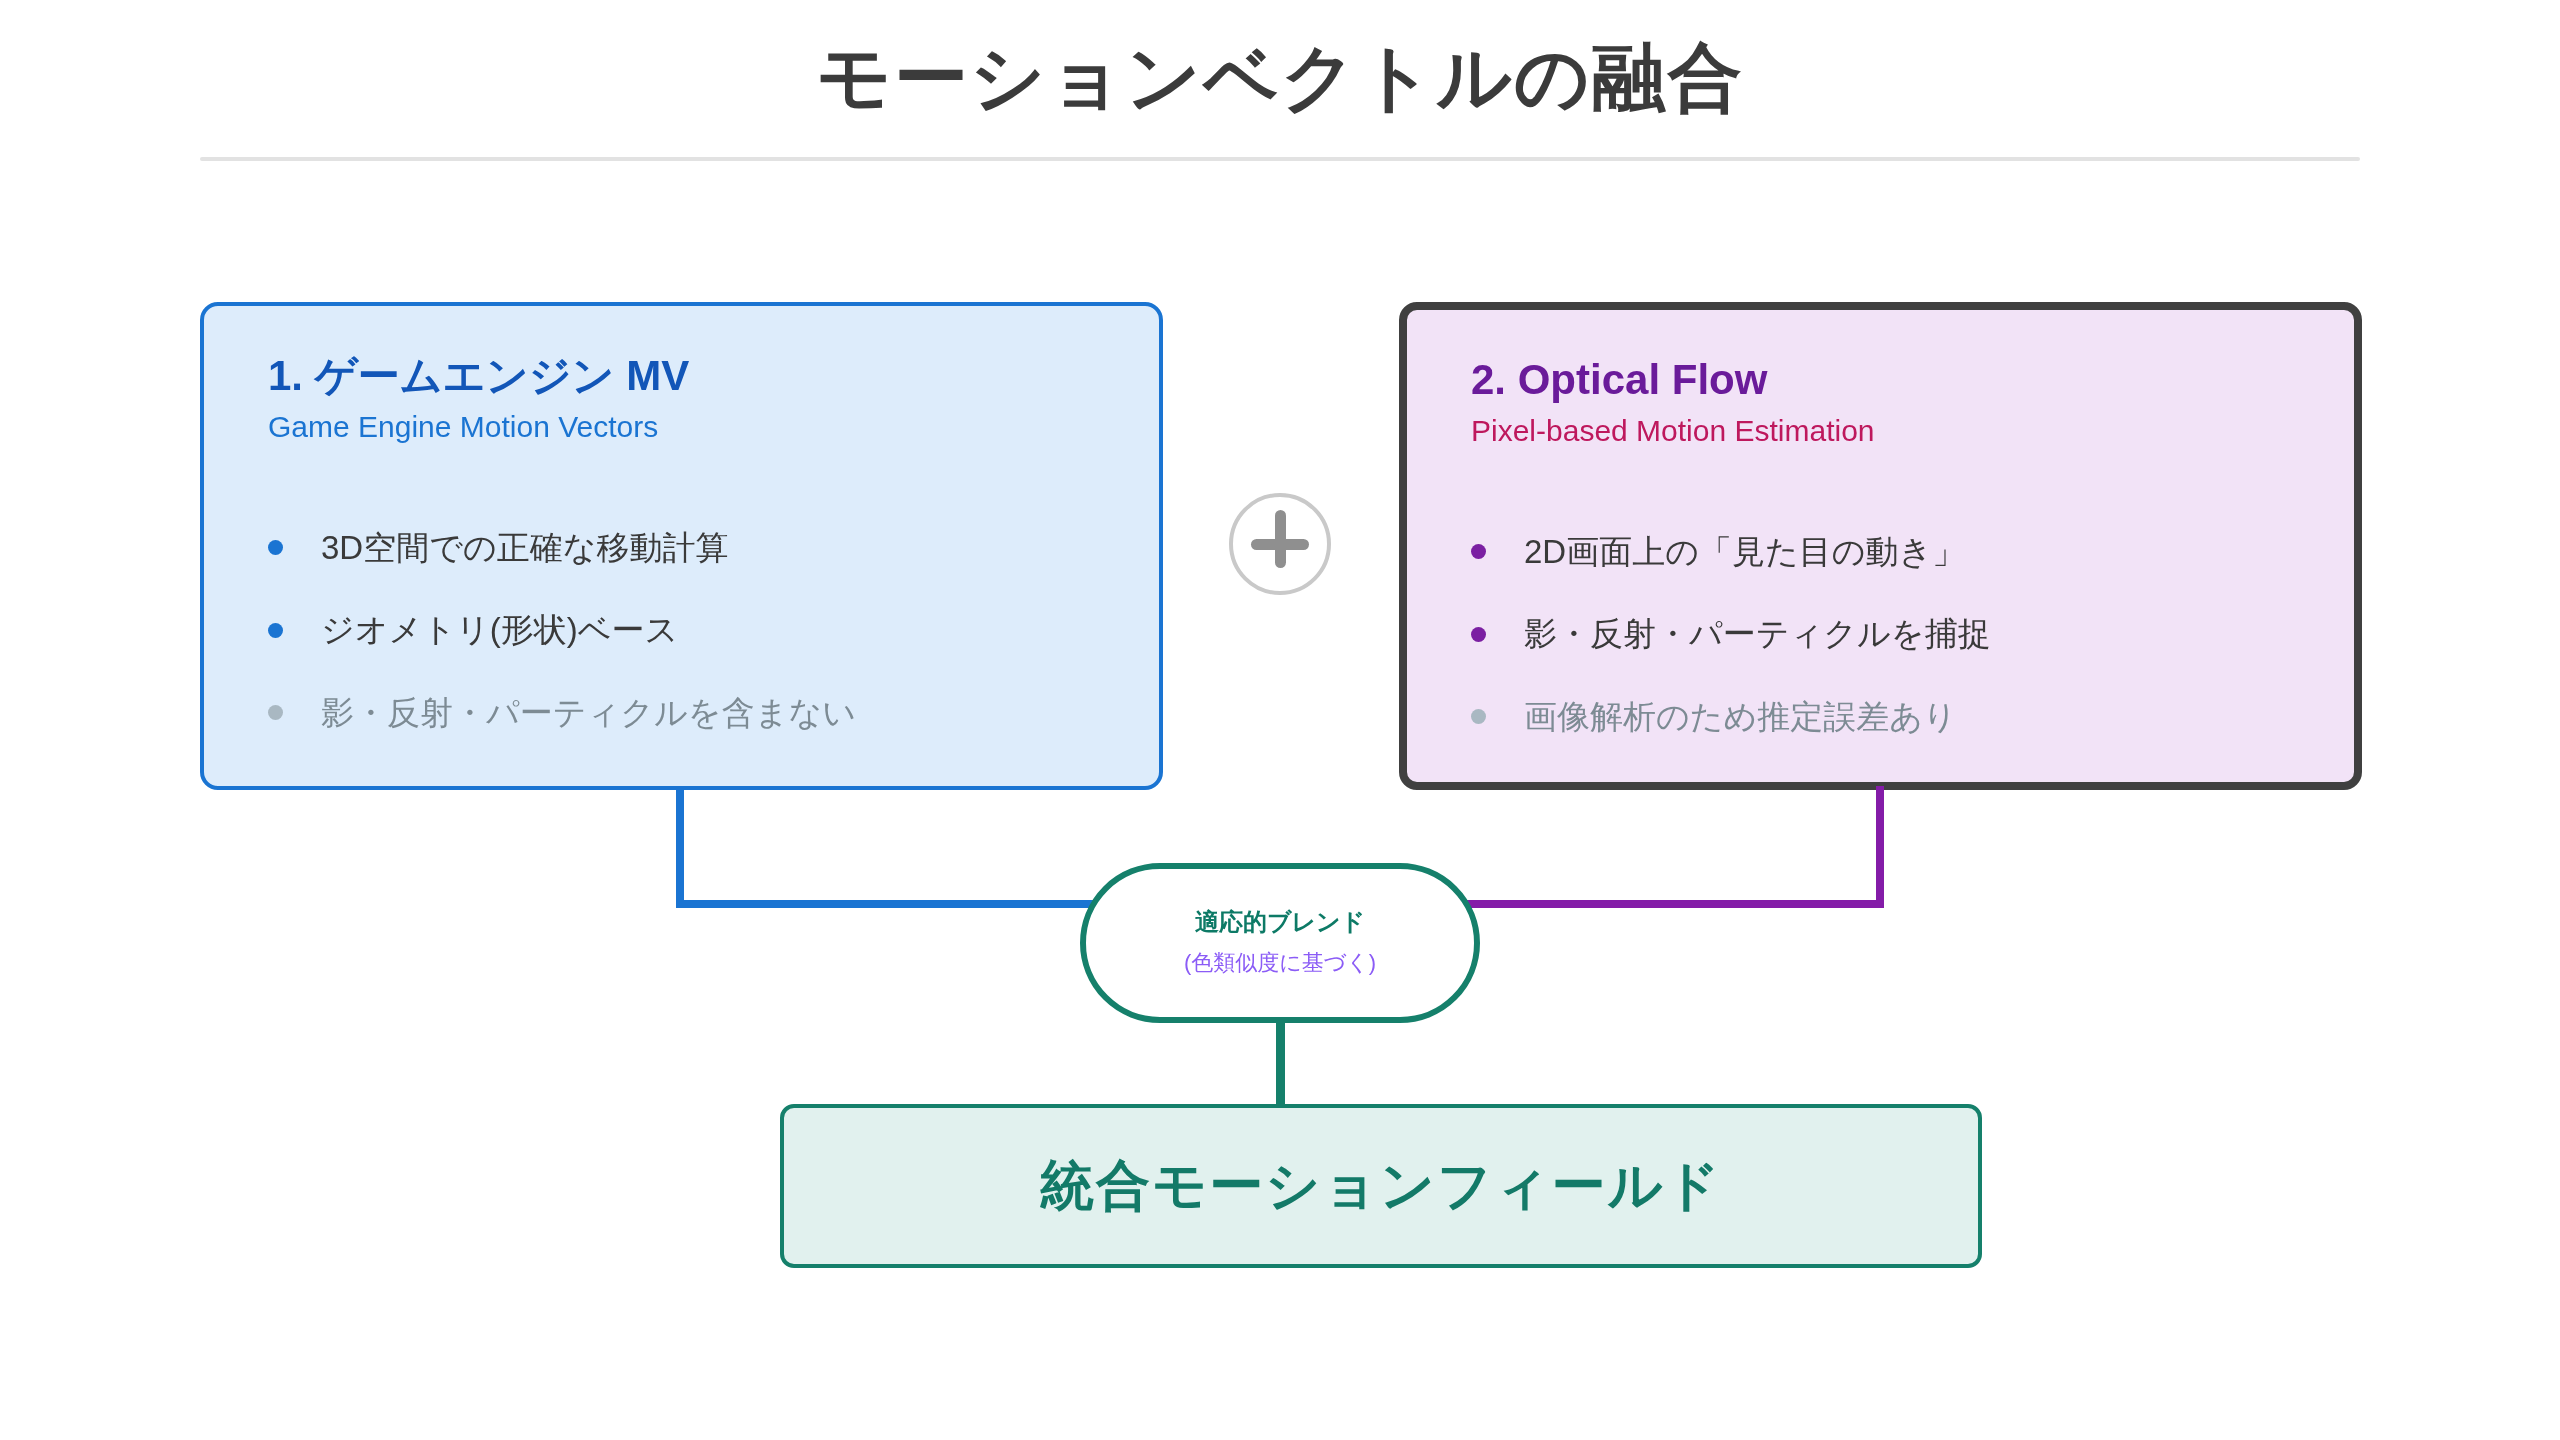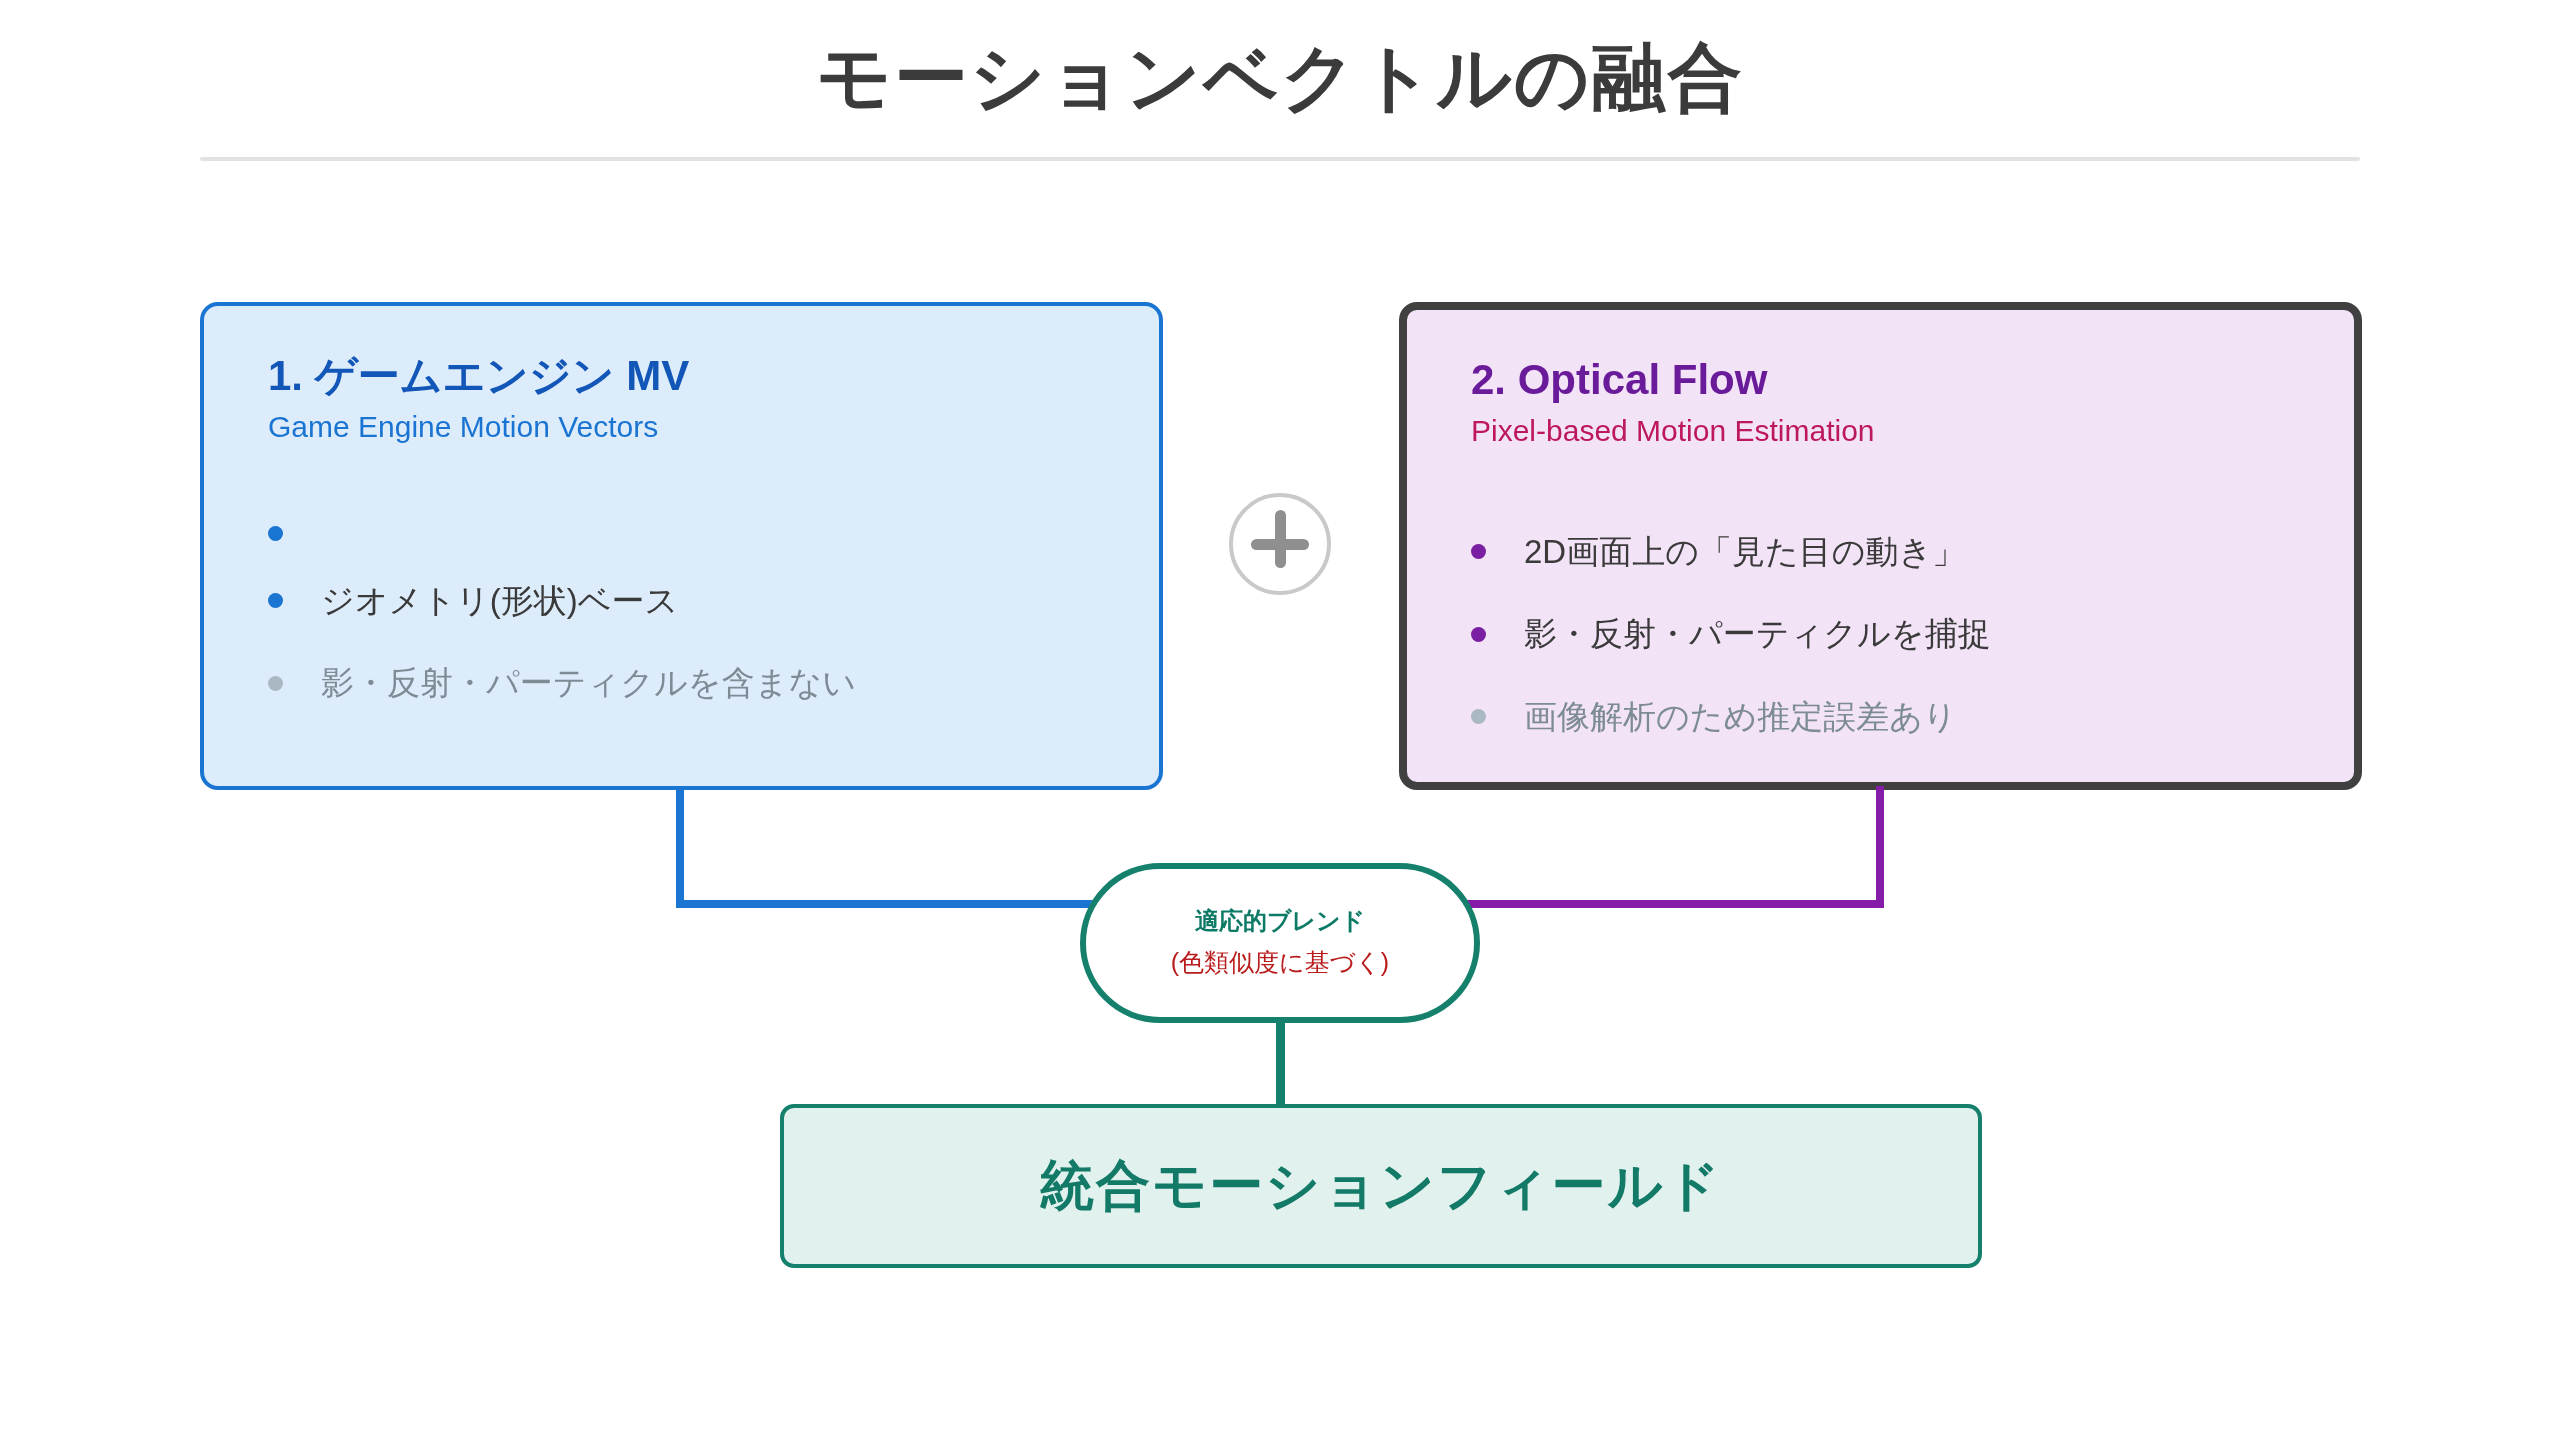--- a/index.html
+++ b/index.html
@@ -158,22 +158,22 @@
     text-align: center;
   }
   .pill-title {
     font-size: 24px;
     font-weight: 800;
     color: #0d7a66;
     line-height: 1.15;
   }
   .pill-sub {
     margin-top: 12px;
-    font-size: 25px;
-    color: #b91c1c;
+    font-size: 22px;
+    color: #8b5cf6;
   }
 
   
   .result {
     position: absolute;
     z-index: 2;
     left: 780px;
     top: 1104px;
     width: 1202px;
     height: 164px;
@@ -213,20 +213,21 @@
   <div class="conn conn-purple conn-purple-v"></div>
   <div class="conn conn-purple conn-purple-h"></div>
   <div class="conn conn-teal conn-teal-v"></div>
 
   <section class="card card-blue">
     <h2>1. ゲームエンジン MV</h2>
     <div class="card-sub">Game Engine Motion Vectors</div>
     <ul class="bullets">
       <li>
         <span class="dot dot-blue"></span>
+        <span>3D空間での正確な移動計算</span>
       </li>
       <li>
         <span class="dot dot-blue"></span>
         <span>ジオメトリ(形状)ベース</span>
       </li>
       <li class="muted">
         <span class="dot dot-muted"></span>
         <span>影・反射・パーティクルを含まない</span>
       </li>
     </ul>

